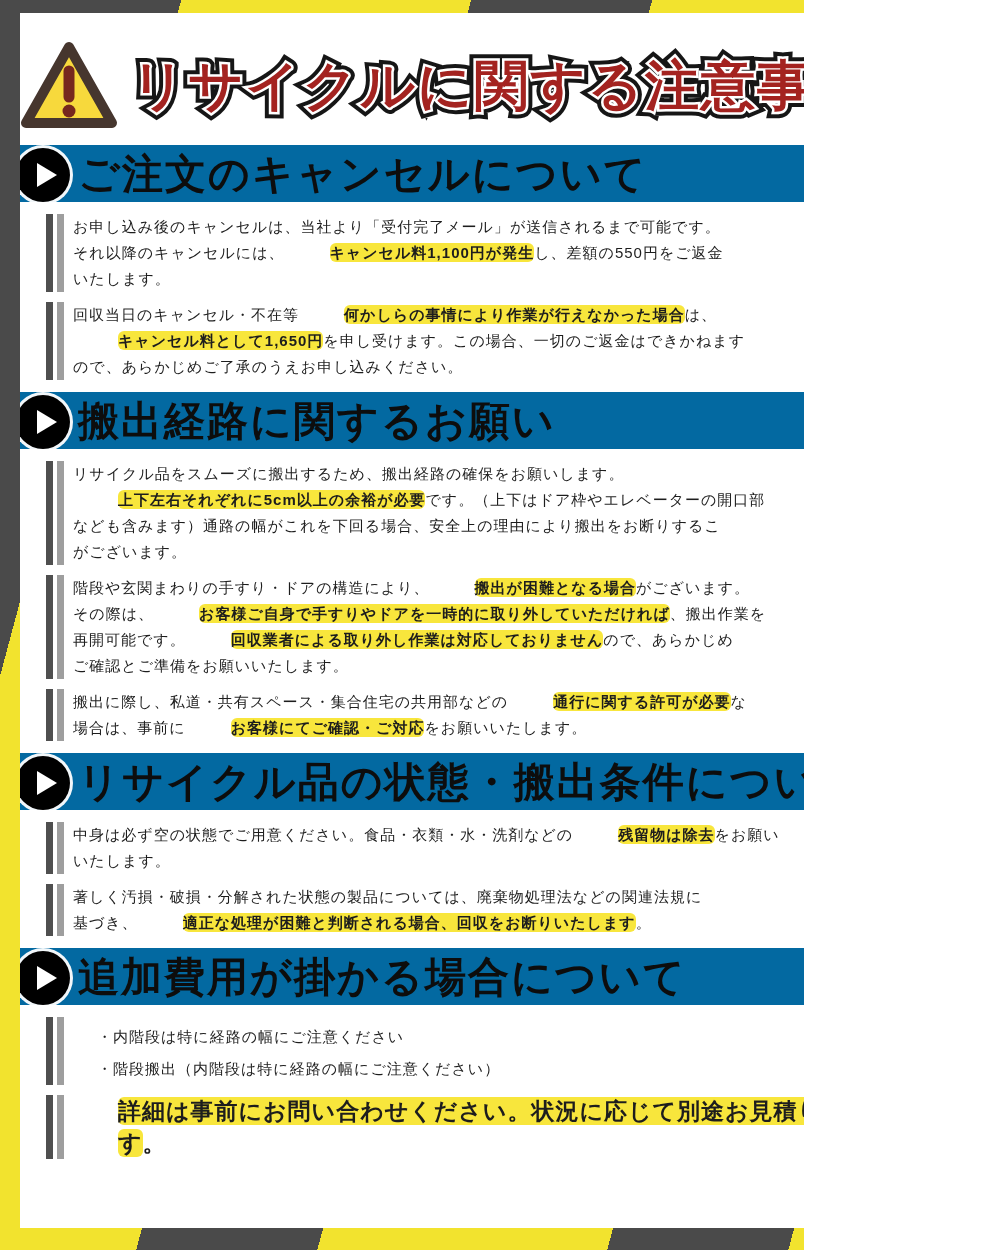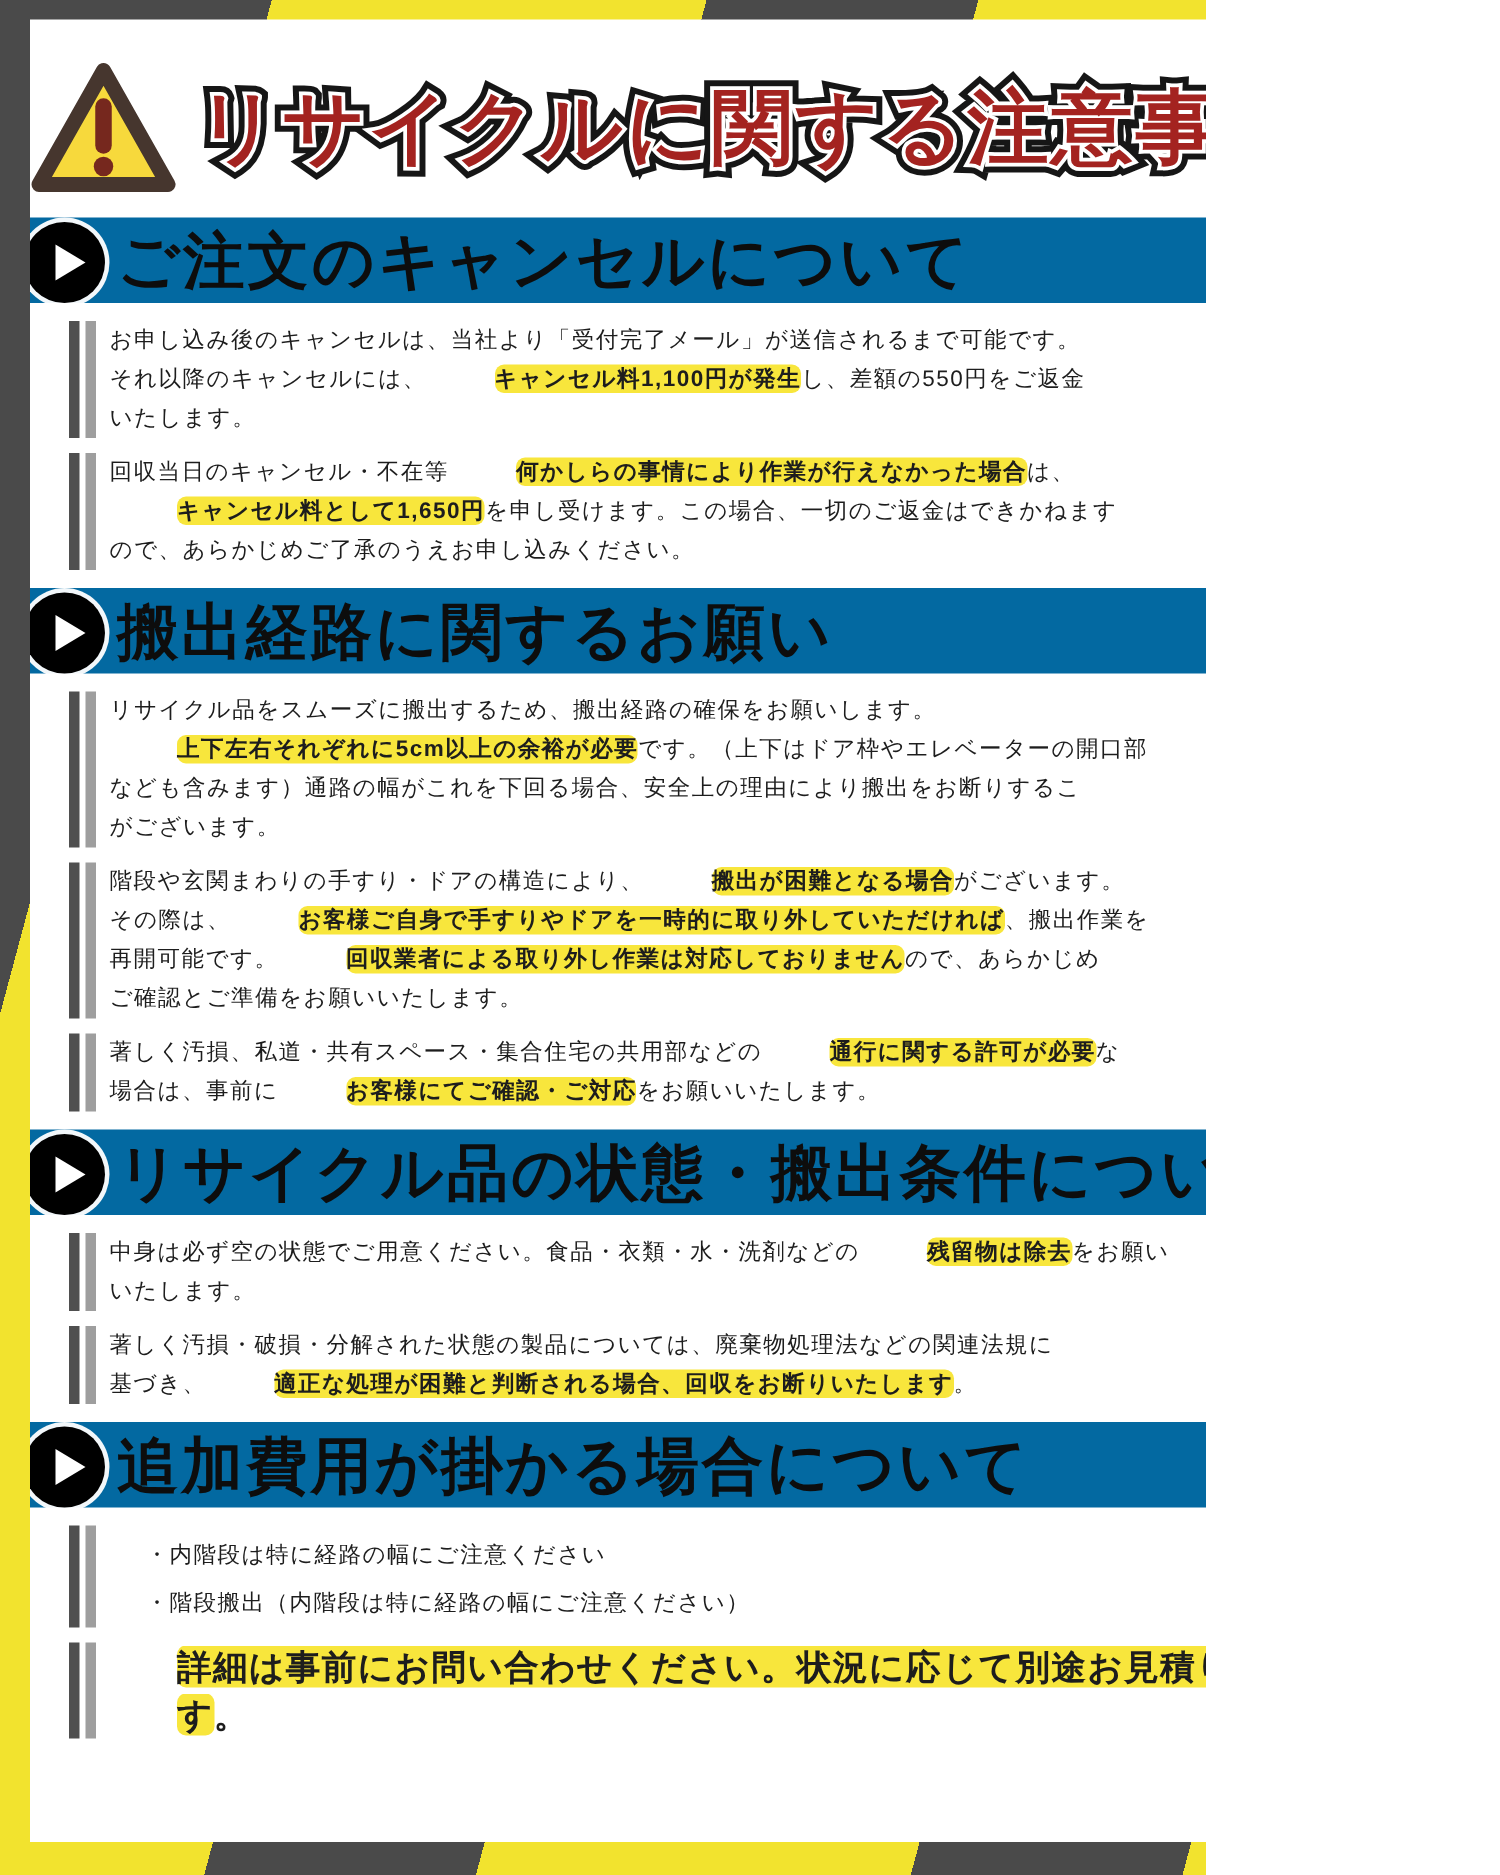--- a/index.html
+++ b/index.html
@@ -124,21 +124,21 @@
             <i class="m1"></i>
             <i class="m2"></i>
           </span>
         <div class="ptext"><span>階段や玄関まわりの手すり・ドアの構造により、</span><span class="hl">搬出が困難となる場合</span><span>がございます。</span><br><span>その際は、</span><span class="hl">お客様ご自身で手すりやドアを一時的に取り外していただければ</span><span>、搬出作業を</span><br><span>再開可能です。</span><span class="hl">回収業者による取り外し作業は対応しておりません</span><span>ので、あらかじめ</span><br><span>ご確認とご準備をお願いいたします。</span></div>
       </div>
       <div class="para">
         <span class="marker">
             <i class="m1"></i>
             <i class="m2"></i>
           </span>
-        <div class="ptext"><span>著しく汚損、私道・共有スペース・集合住宅の共用部などの</span><span class="hl">通行に関する許可が必要</span><span>な</span><br><span>場合は、事前に</span><span class="hl">お客様にてご確認・ご対応</span><span>をお願いいたします。</span></div>
+        <div class="ptext"><span>搬出に際し、私道・共有スペース・集合住宅の共用部などの</span><span class="hl">通行に関する許可が必要</span><span>な</span><br><span>場合は、事前に</span><span class="hl">お客様にてご確認・ご対応</span><span>をお願いいたします。</span></div>
       </div>
     </div>
 
     <div class="sec-head">
       <span class="play">
           <b aria-hidden="true"></b>
         </span>
       <h2>リサイクル品の状態・搬出条件について</h2>
     </div>
     <div class="body-area">

